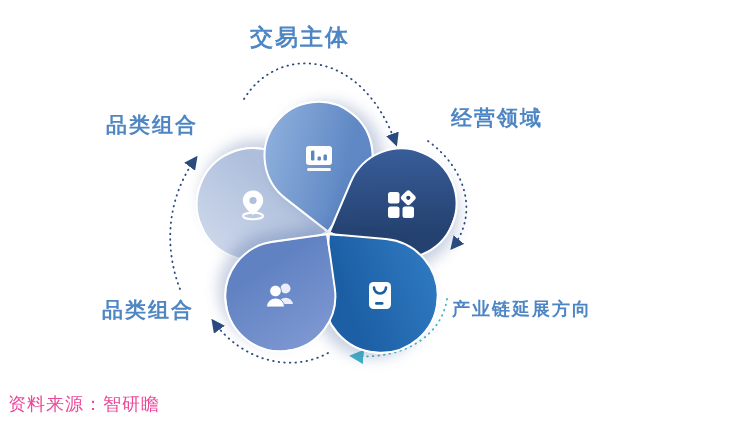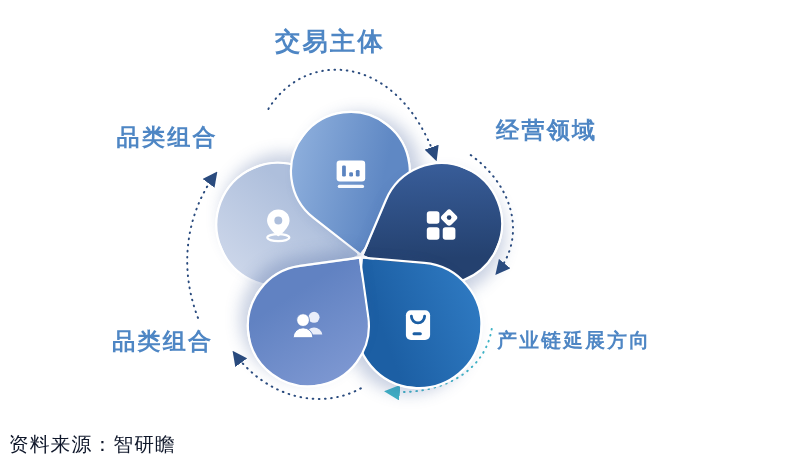--- a/index.html
+++ b/index.html
@@ -55,21 +55,21 @@
   .label-top          { left: 238px; top: 22px;  width: 124px; text-align: center; font-size: 23px; }
   .label-left-top     { left: 106px; top: 111px; font-size: 21px; }
   .label-right-top    { left: 451px; top: 104px; font-size: 21px; }
   .label-left-bottom  { left: 102px; top: 296px; font-size: 21px; }
   .label-right-bottom { left: 452px; top: 297px; font-size: 18px; }
 
   .source-note {
     position: absolute;
     left: 8px; top: 392px;
     font-size: 18px;
-    color: #0f172a;
+    color: #ec4899;
     z-index: 10;
     letter-spacing: 1px;
   }
   .watermark {
     position: absolute;
     right: 7px; top: 6px;
     font-size: 15px;
     font-weight: 800;
     color: #161616;
     letter-spacing: 1px;

